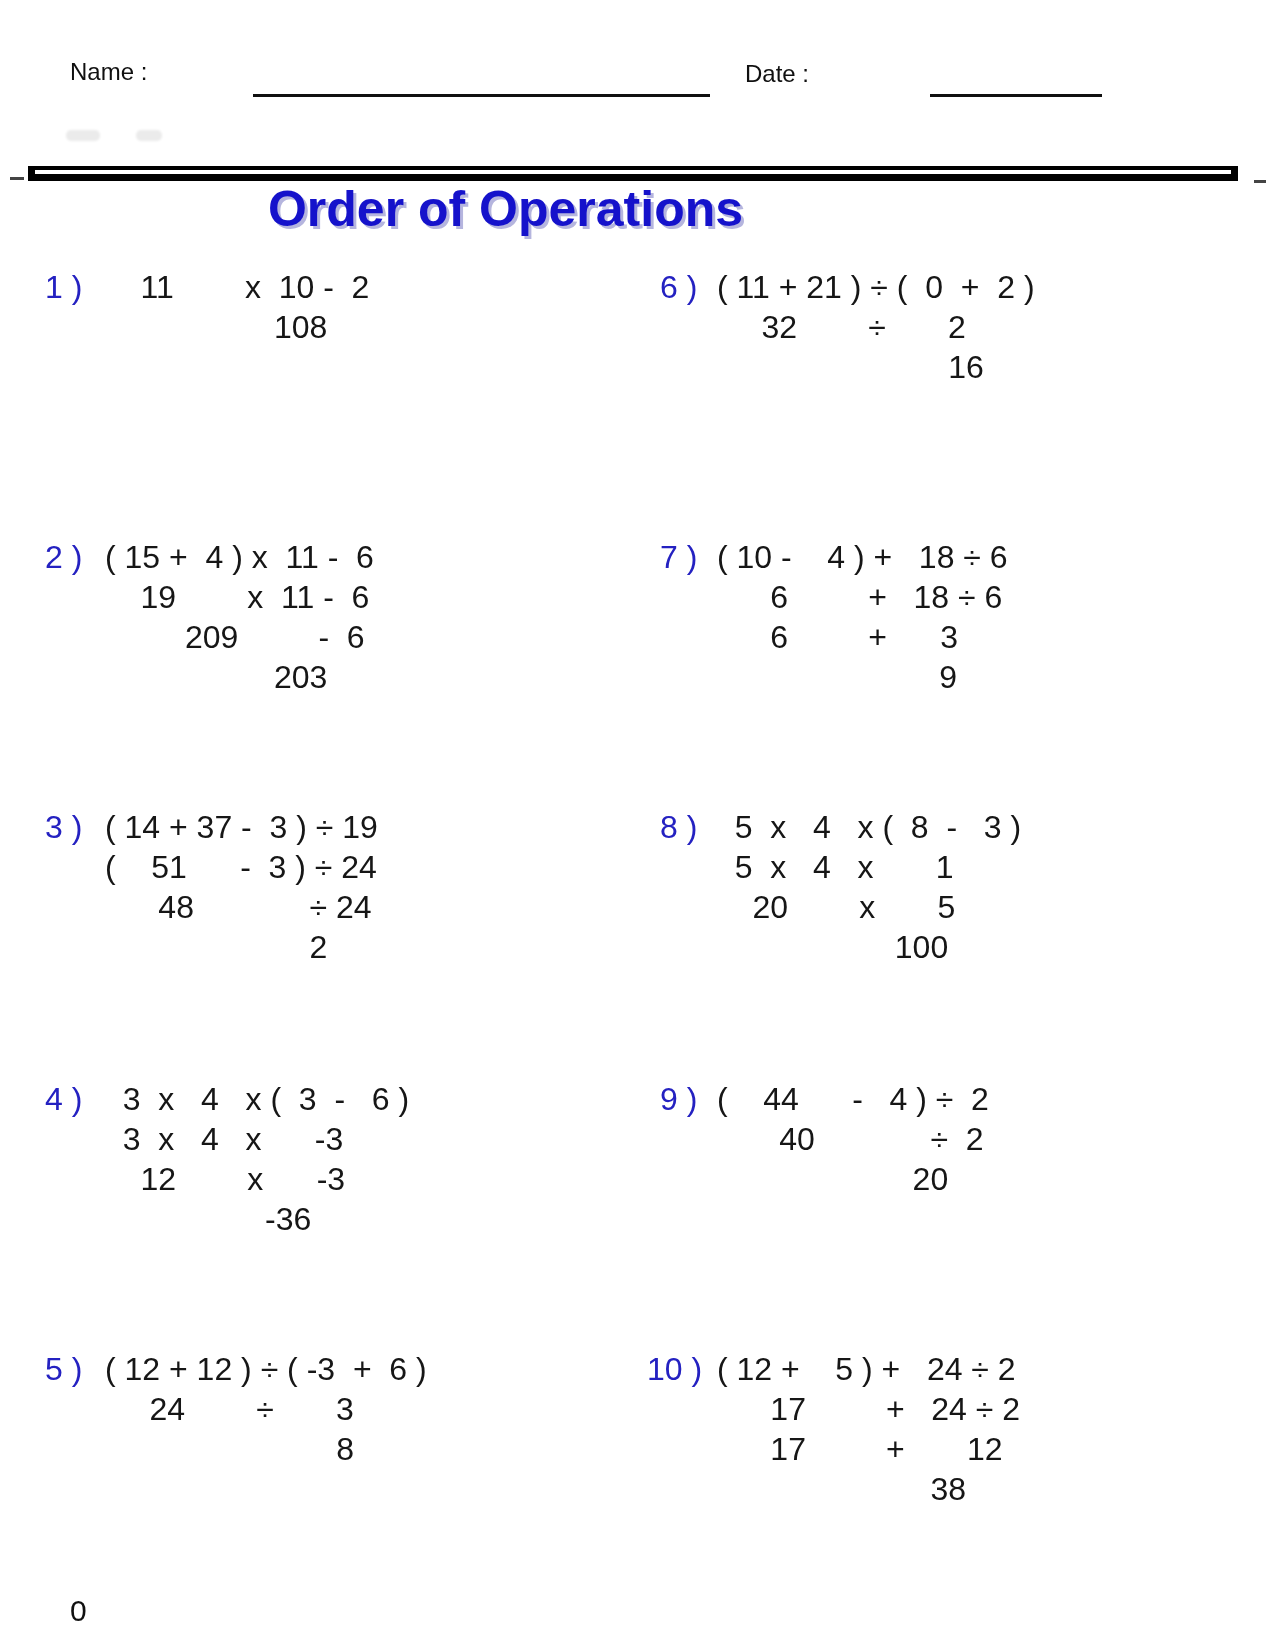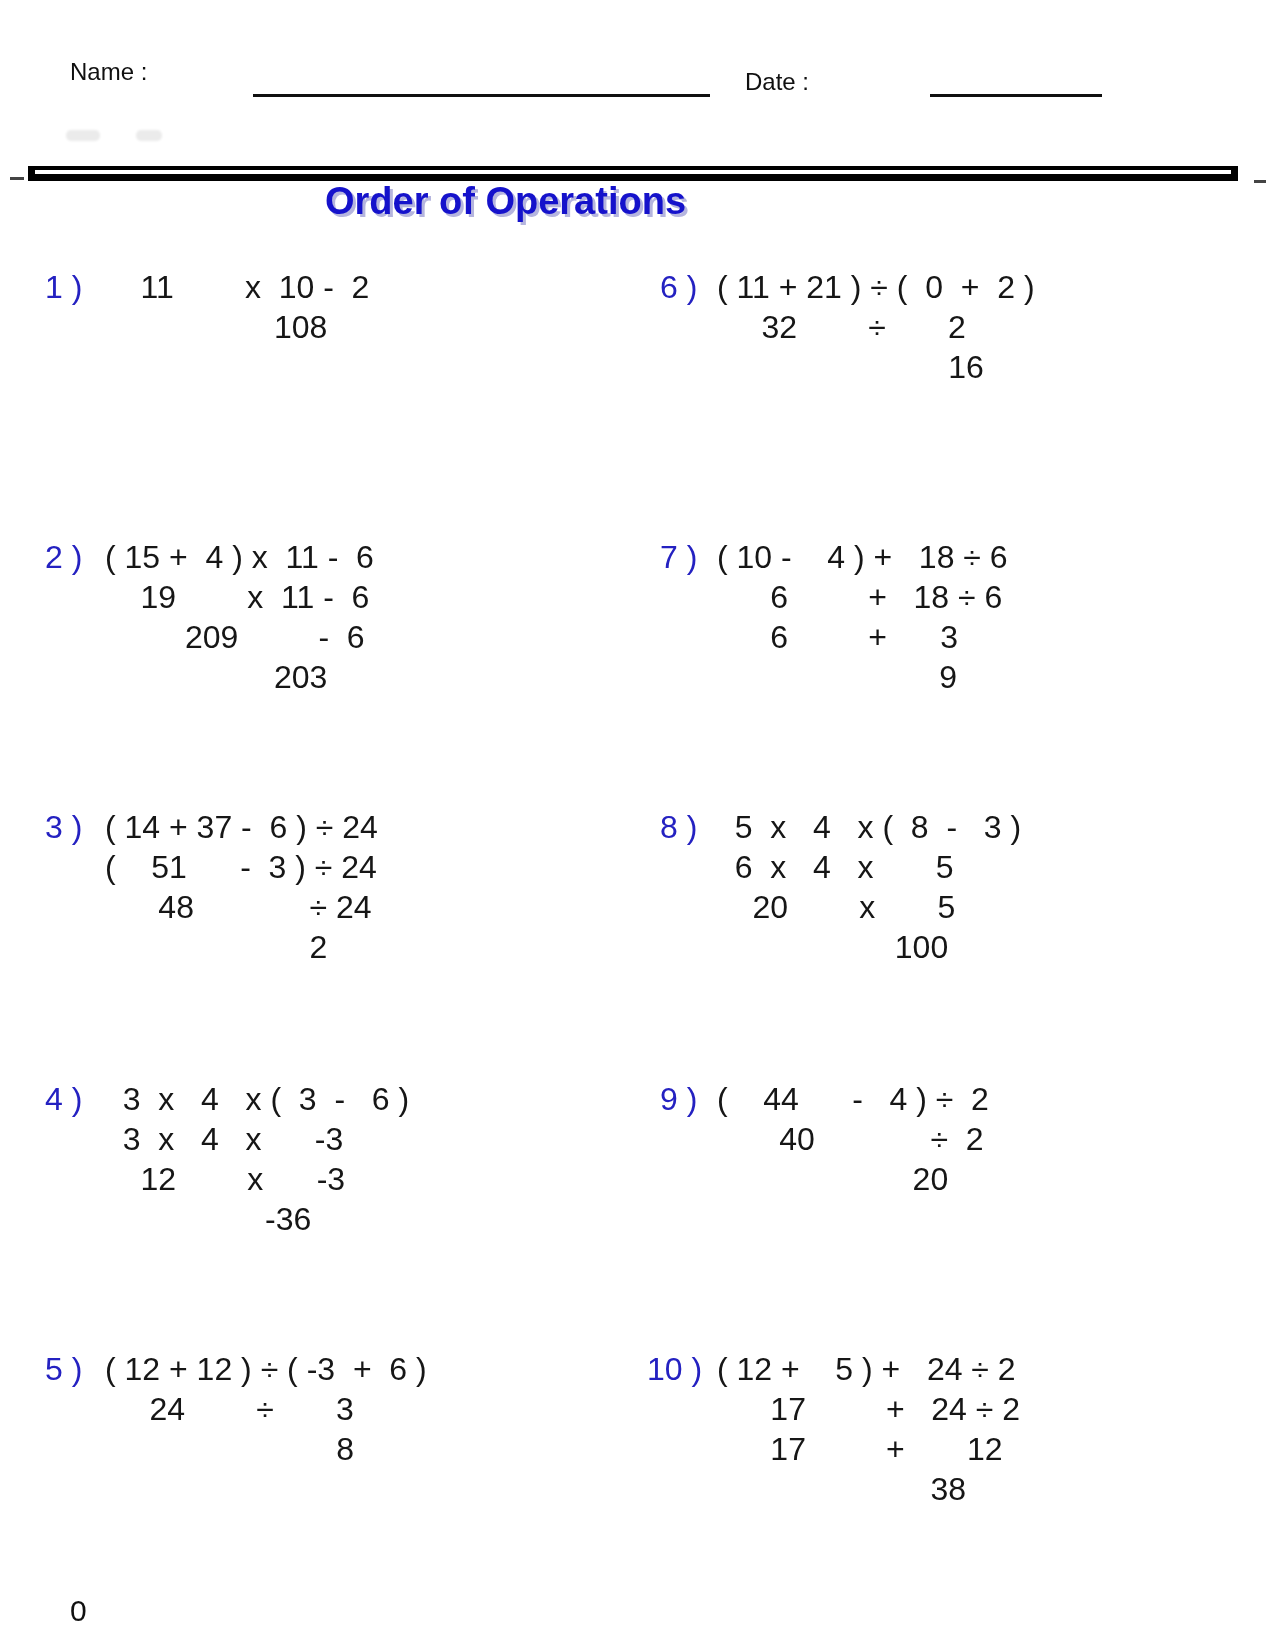--- a/index.html
+++ b/index.html
@@ -8,40 +8,40 @@
     width: 1275px;
     height: 1650px;
     background: #ffffff;
     font-family: "Liberation Sans", sans-serif;
     color: #161616;
     overflow: hidden;
   }
   
   .hdr-label { position: absolute; font-size: 24px; color: #101010; white-space: pre; }
   .name-label { left: 70px; top: 58px; }
-  .date-label { left: 745px; top: 68px; }
+  .date-label { left: 745px; top: 60px; }
   .fill-line { position: absolute; height: 3px; background: #101010; }
   .name-line { left: 253px; top: 94px; width: 457px; }
   .date-line { left: 930px; top: 94px; width: 172px; }
   .ghost-mark {
     position: absolute; height: 11px; border-radius: 5px;
     background: rgba(0,0,0,0.08); filter: blur(1px);
   }
   .ghost-1 { left: 66px; top: 130px; width: 34px; }
   .ghost-2 { left: 136px; top: 130px; width: 26px; }
   
   .sep-bar { position: absolute; left: 28px; top: 166px; width: 1210px; height: 15px; background: #000; }
   .sep-bar-inner { position: absolute; left: 7px; right: 7px; top: 4px; height: 4px; background: #fff; }
   .sep-dash { position: absolute; height: 3px; background: #444; }
   .sep-dash-left { left: 10px; top: 177px; width: 14px; }
   .sep-dash-right { left: 1254px; top: 180px; width: 12px; }
   
   .title {
     position: absolute; left: 0; top: 180px; width: 1011px;
-    text-align: center; font-size: 38px; font-weight: bold;
+    text-align: center; font-size: 50px; font-weight: bold;
     color: #1512cb; text-shadow: 3px 3px 0 #b5b5de;
     letter-spacing: 0px;
   }
   
   .problem { position: absolute; font-size: 32px; }
   .p-left  { left: 105px; }
   .p-right { left: 717px; }
   .plabel {
     position: absolute; top: 0; height: 40px; line-height: 40px;
     color: #2421c1; white-space: pre;
@@ -88,21 +88,21 @@
   <div class="problem p-left row-2">
     <span class="plabel">2 )</span>
     <div class="pline">( 15 +  4 ) x  11 -  6</div>
     <div class="pline">    19        x  11 -  6</div>
     <div class="pline">         209         -  6</div>
     <div class="pline">                   203</div>
   </div>
 
   <div class="problem p-left row-3">
     <span class="plabel">3 )</span>
-    <div class="pline">( 14 + 37 -  6 ) ÷ 24</div>
+    <div class="pline">( 14 + 37 -  3 ) ÷ 19</div>
     <div class="pline">(    51      -  3 ) ÷ 24</div>
     <div class="pline">      48             ÷ 24</div>
     <div class="pline">                       2</div>
   </div>
 
   <div class="problem p-left row-4">
     <span class="plabel">4 )</span>
     <div class="pline">  3  x   4   x (  3  -   6 )</div>
     <div class="pline">  3  x   4   x      -3</div>
     <div class="pline">    12        x      -3</div>
@@ -127,21 +127,21 @@
     <span class="plabel">7 )</span>
     <div class="pline">( 10 -    4 ) +   18 ÷ 6</div>
     <div class="pline">      6         +   18 ÷ 6</div>
     <div class="pline">      6         +      3</div>
     <div class="pline">                         9</div>
   </div>
 
   <div class="problem p-right row-3">
     <span class="plabel">8 )</span>
     <div class="pline">  5  x   4   x (  8  -   3 )</div>
-    <div class="pline">  6  x   4   x       5</div>
+    <div class="pline">  5  x   4   x       1</div>
     <div class="pline">    20        x       5</div>
     <div class="pline">                    100</div>
   </div>
 
   <div class="problem p-right row-4">
     <span class="plabel">9 )</span>
     <div class="pline">(    44      -   4 ) ÷  2</div>
     <div class="pline">       40             ÷  2</div>
     <div class="pline">                      20</div>
   </div>

